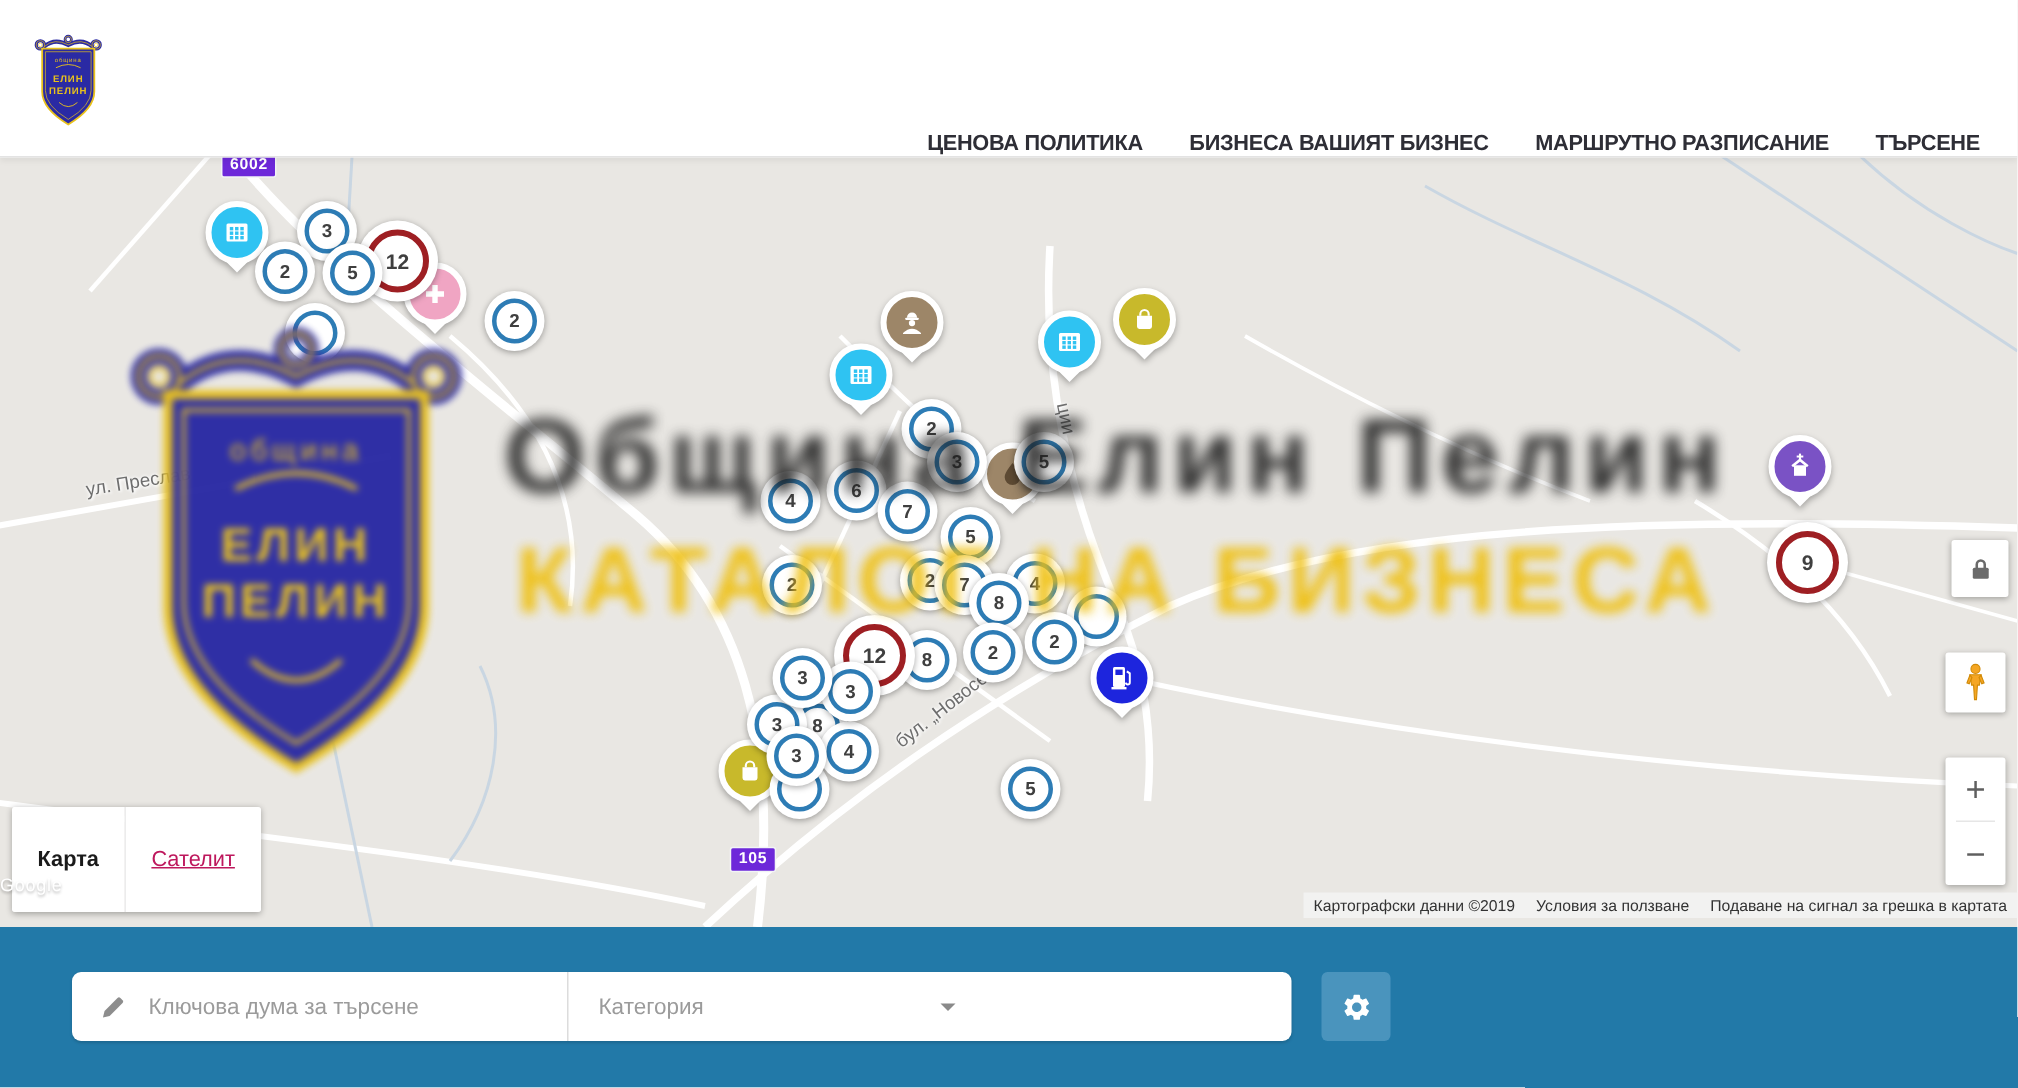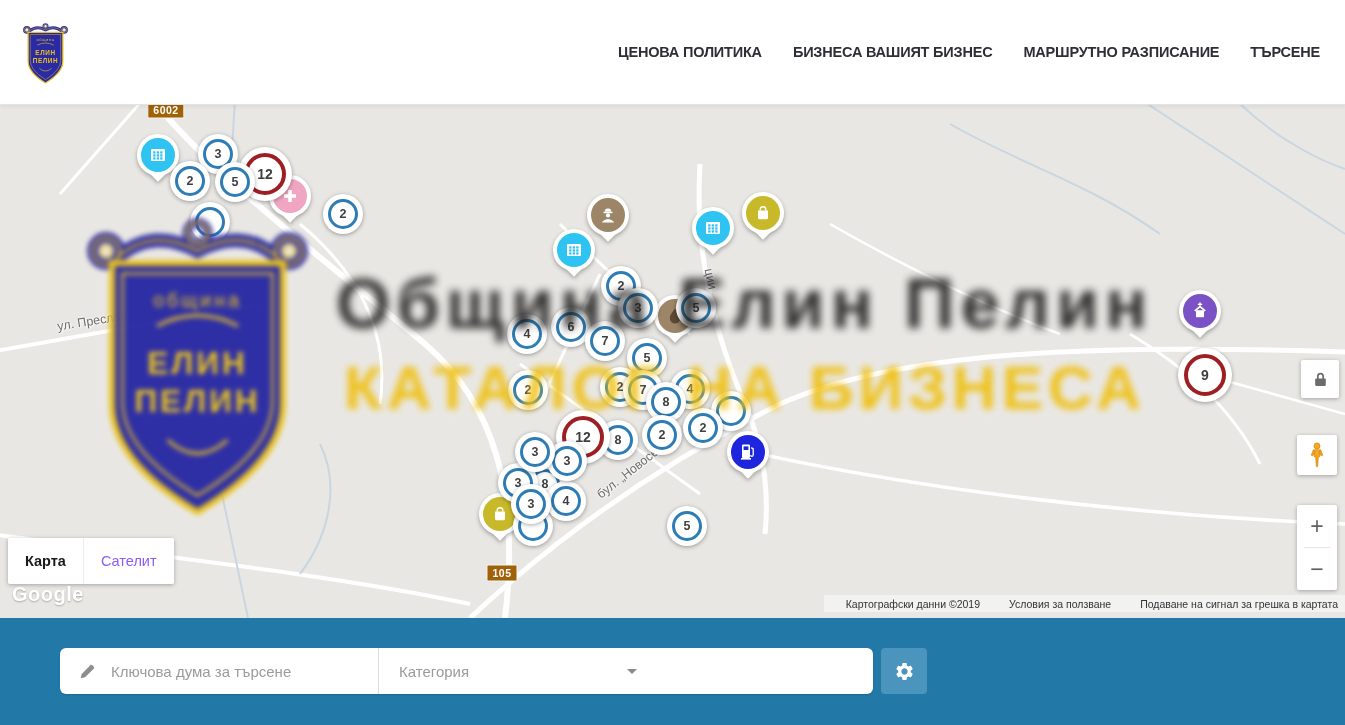--- a/index.html
+++ b/index.html
@@ -8,29 +8,29 @@
 
   
   .topstrip{position:absolute;left:0;top:0;width:100%;height:5px;background:#eeedec;}
   .header{position:absolute;left:0;top:0;width:100%;height:104px;background:#fff;
     border-bottom:1px solid #e3e3e3;box-shadow:0 2px 4px rgba(0,0,0,.06);z-index:40;}
   .brand{position:absolute;left:22px;top:22px;display:flex;align-items:center;cursor:pointer;}
   .brand svg.crest{width:47px;height:64px;display:block;}
   .brand-text{margin-left:9px;line-height:1.15;}
   .brand-title{font-size:20px;font-weight:700;color:#3f3f3f;letter-spacing:.2px;}
   .brand-sub{font-size:16.5px;font-weight:800;color:#e9b211;letter-spacing:.4px;}
-  .nav{position:absolute;right:25px;top:0;height:104px;display:flex;align-items:center;gap:31px;}
+  .nav{position:absolute;right:25px;top:0;height:104px;display:flex;align-items:flex-end;gap:31px;}
   .nav-item{font-size:14.5px;font-weight:700;color:#2e2e36;letter-spacing:-.2px;cursor:pointer;white-space:nowrap;}
 
   
   .map{position:absolute;left:0;top:104px;width:1345px;height:514px;background:#e9e7e3;overflow:hidden;cursor:grab;}
   .roads{position:absolute;left:0;top:0;width:100%;height:100%;pointer-events:none;}
   .street-label{position:absolute;font-size:12.5px;color:#6e6e6e;white-space:nowrap;
     text-shadow:0 0 2px #fff,0 0 3px #fff,1px 1px 2px #fff;transform-origin:center;}
-  .road-badge{position:absolute;transform:translate(-50%,-50%);background:#a16207;color:#fff;
+  .road-badge{position:absolute;transform:translate(-50%,-50%);background:#6d28d9;color:#fff;
     font-size:10.5px;font-weight:700;padding:1px 5px 2px;border-radius:2px;border:1px solid #f2f4f6;letter-spacing:.5px;text-align:center;}
 
   
   .cluster{position:absolute;transform:translate(-50%,-50%);width:40px;height:40px;background:#fff;border-radius:50%;
     box-shadow:0 1px 4px rgba(0,0,0,.35);display:flex;align-items:center;justify-content:center;cursor:pointer;}
   .cluster .ring{width:30px;height:30px;border:3px solid #2d7cb5;border-radius:50%;background:#fff;box-sizing:border-box;
     display:flex;align-items:center;justify-content:center;font-size:12.5px;font-weight:700;color:#3f3f3f;}
   .cluster.lg{width:54px;height:54px;}
   .cluster.lg .ring{width:42px;height:42px;border-width:4px;font-size:14px;}
   .pin{position:absolute;width:46px;height:56px;transform:translate(-23px,-23px);cursor:pointer;
@@ -41,41 +41,41 @@
 
   
   .wm-crest{position:absolute;left:85px;top:108px;width:225px;filter:blur(2.6px);opacity:.97;pointer-events:none;}
   .wm-line1{position:absolute;left:336px;top:160px;font-size:70px;font-weight:700;color:#1d1d1d;
     letter-spacing:6px;white-space:nowrap;filter:blur(4.5px);opacity:.92;pointer-events:none;}
   .wm-line2{position:absolute;left:344px;top:248px;font-size:62px;font-weight:800;color:#efc011;
     letter-spacing:5px;white-space:nowrap;filter:blur(3.5px);opacity:.96;pointer-events:none;}
 
   
   .maptype{position:absolute;left:8px;top:434px;display:flex;box-shadow:0 1px 4px rgba(0,0,0,.3);border-radius:2px;overflow:hidden;z-index:30;}
-  .maptype .mt{background:#fff;height:38px;display:flex;align-items:center;padding:4px 17px;font-size:14.5px;cursor:pointer;}
+  .maptype .mt{background:#fff;height:38px;display:flex;align-items:center;padding:16px 17px;font-size:14.5px;cursor:pointer;}
   .mt-map{font-weight:700;color:#1a1a1a;}
-  .mt-sat{color:#8b5cf6;border-left:1px solid #ececec;}
-  .glogo{position:absolute;left:12px;top:479px;font-size:20px;font-weight:700;color:#fff;letter-spacing:.5px;
+  .mt-sat{color:#be185d;border-left:1px solid #ececec;text-decoration:underline;}
+  .glogo{position:absolute;left:0;top:479px;font-size:12px;font-weight:400;color:#fff;letter-spacing:.5px;
     text-shadow:0 1px 2px rgba(0,0,0,.28);cursor:pointer;z-index:30;}
   .attrib{position:absolute;right:0;top:491px;height:17px;display:flex;align-items:center;gap:14px;
     padding:0 7px;background:rgba(245,245,245,.78);font-size:10.5px;color:#333;z-index:30;white-space:nowrap;}
-  .attrib span{cursor:pointer;margin-left:15px;}
+  .attrib span{cursor:pointer;}
   .ctrl{position:absolute;background:#fff;border-radius:2px;box-shadow:0 1px 4px rgba(0,0,0,.3);z-index:30;
     display:flex;align-items:center;justify-content:center;cursor:pointer;}
   .ctrl-lock{left:1301px;top:256px;width:38px;height:38px;}
   .ctrl-pegman{left:1297px;top:331px;width:40px;height:40px;}
   .zoombox{position:absolute;left:1297px;top:401px;width:40px;height:85px;background:#fff;border-radius:2px;
     box-shadow:0 1px 4px rgba(0,0,0,.3);z-index:30;display:flex;flex-direction:column;}
   .zbtn{flex:1;display:flex;align-items:center;justify-content:center;font-size:23px;color:#5f5f5f;cursor:pointer;font-weight:500;}
   .zdiv{height:1px;background:#e6e6e6;margin:0 7px;}
 
   
   .searchbar{position:absolute;left:0;top:618px;width:1345px;height:107px;background:#2279a8;z-index:40;}
-  .pill{position:absolute;left:60px;top:30px;width:813px;height:46px;background:#fff;border-radius:6px;
-    display:flex;align-items:stretch;box-shadow:0 1px 2px rgba(0,0,0,.15);}
+  .pill{position:absolute;left:48px;top:30px;width:813px;height:46px;background:#fff;border-radius:6px;
+    display:flex;align-items:stretch;box-shadow:0 1px 2px rgba(0,0,0,.15);gap:12px;}
   .fld{display:flex;align-items:center;position:relative;}
   .fld-keyword{width:300px;padding-left:18px;gap:12px;}
   .fld-keyword input{border:none;outline:none;flex:1;font-size:15px;color:#444;font-family:inherit;background:transparent;min-width:0;}
   .fld-keyword input::placeholder{color:#9b9b9b;}
   .fld-select{border-left:1px solid #dcdcdc;cursor:pointer;padding-left:20px;color:#9b9b9b;font-size:15px;}
   .fld-cat{width:256px;}
   .fld-loc{width:256px;}
   .caret{position:absolute;right:18px;top:50%;margin-top:-2px;width:0;height:0;
     border-left:5px solid transparent;border-right:5px solid transparent;border-top:5px solid #8a8a8a;}
   .gearbtn{position:absolute;left:881px;top:30px;width:46px;height:46px;background:#4a94bd;border-radius:4px;

